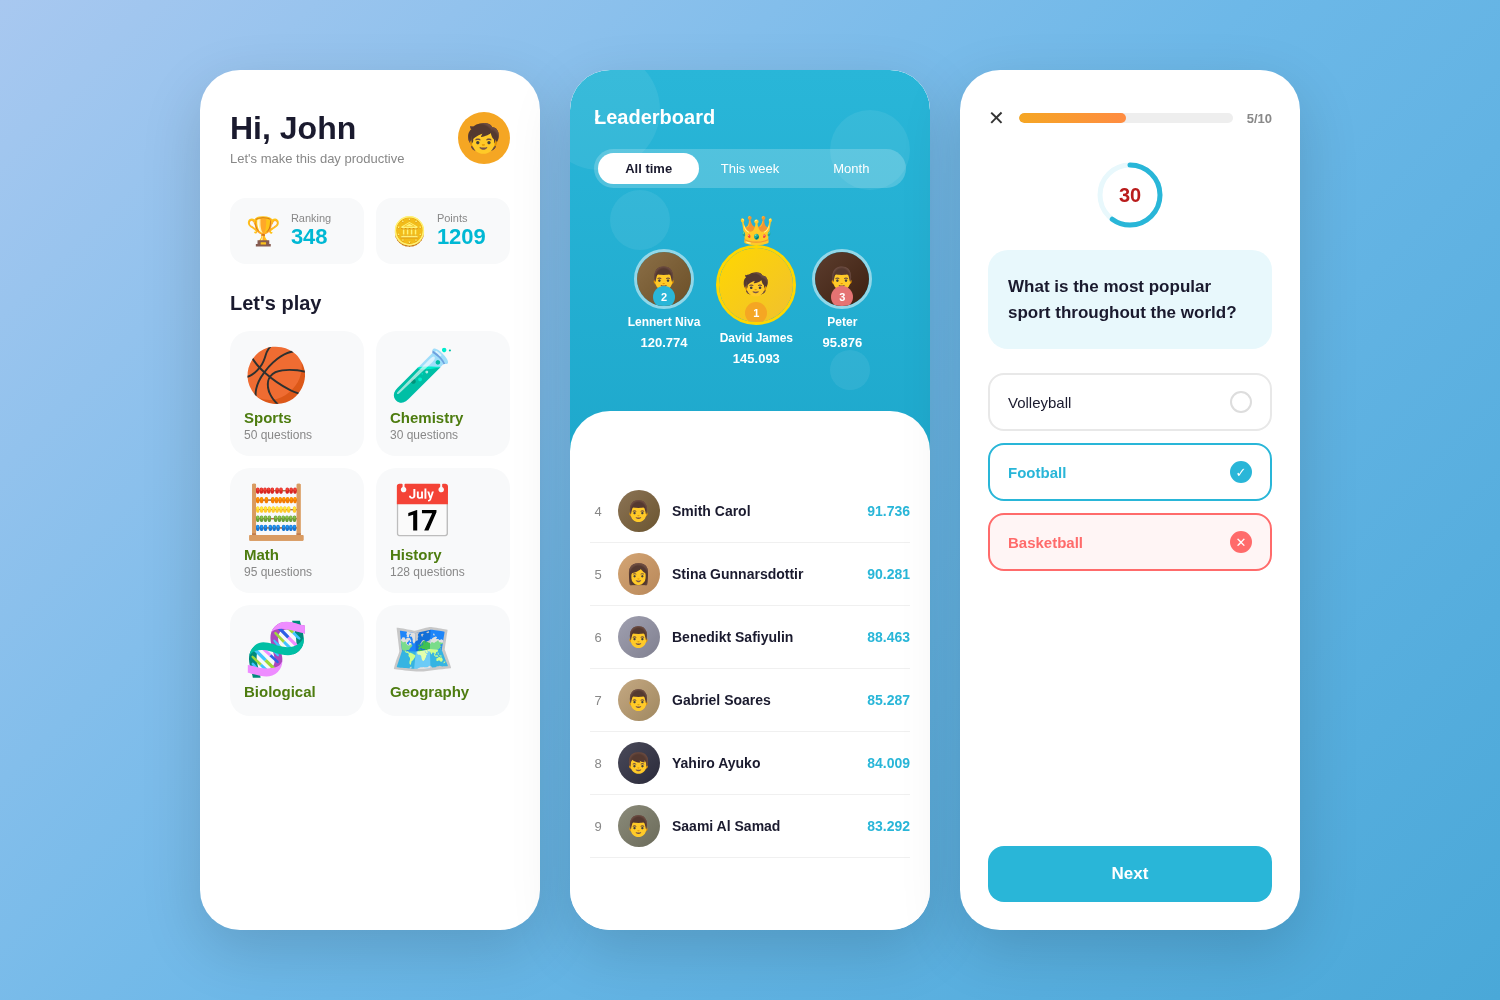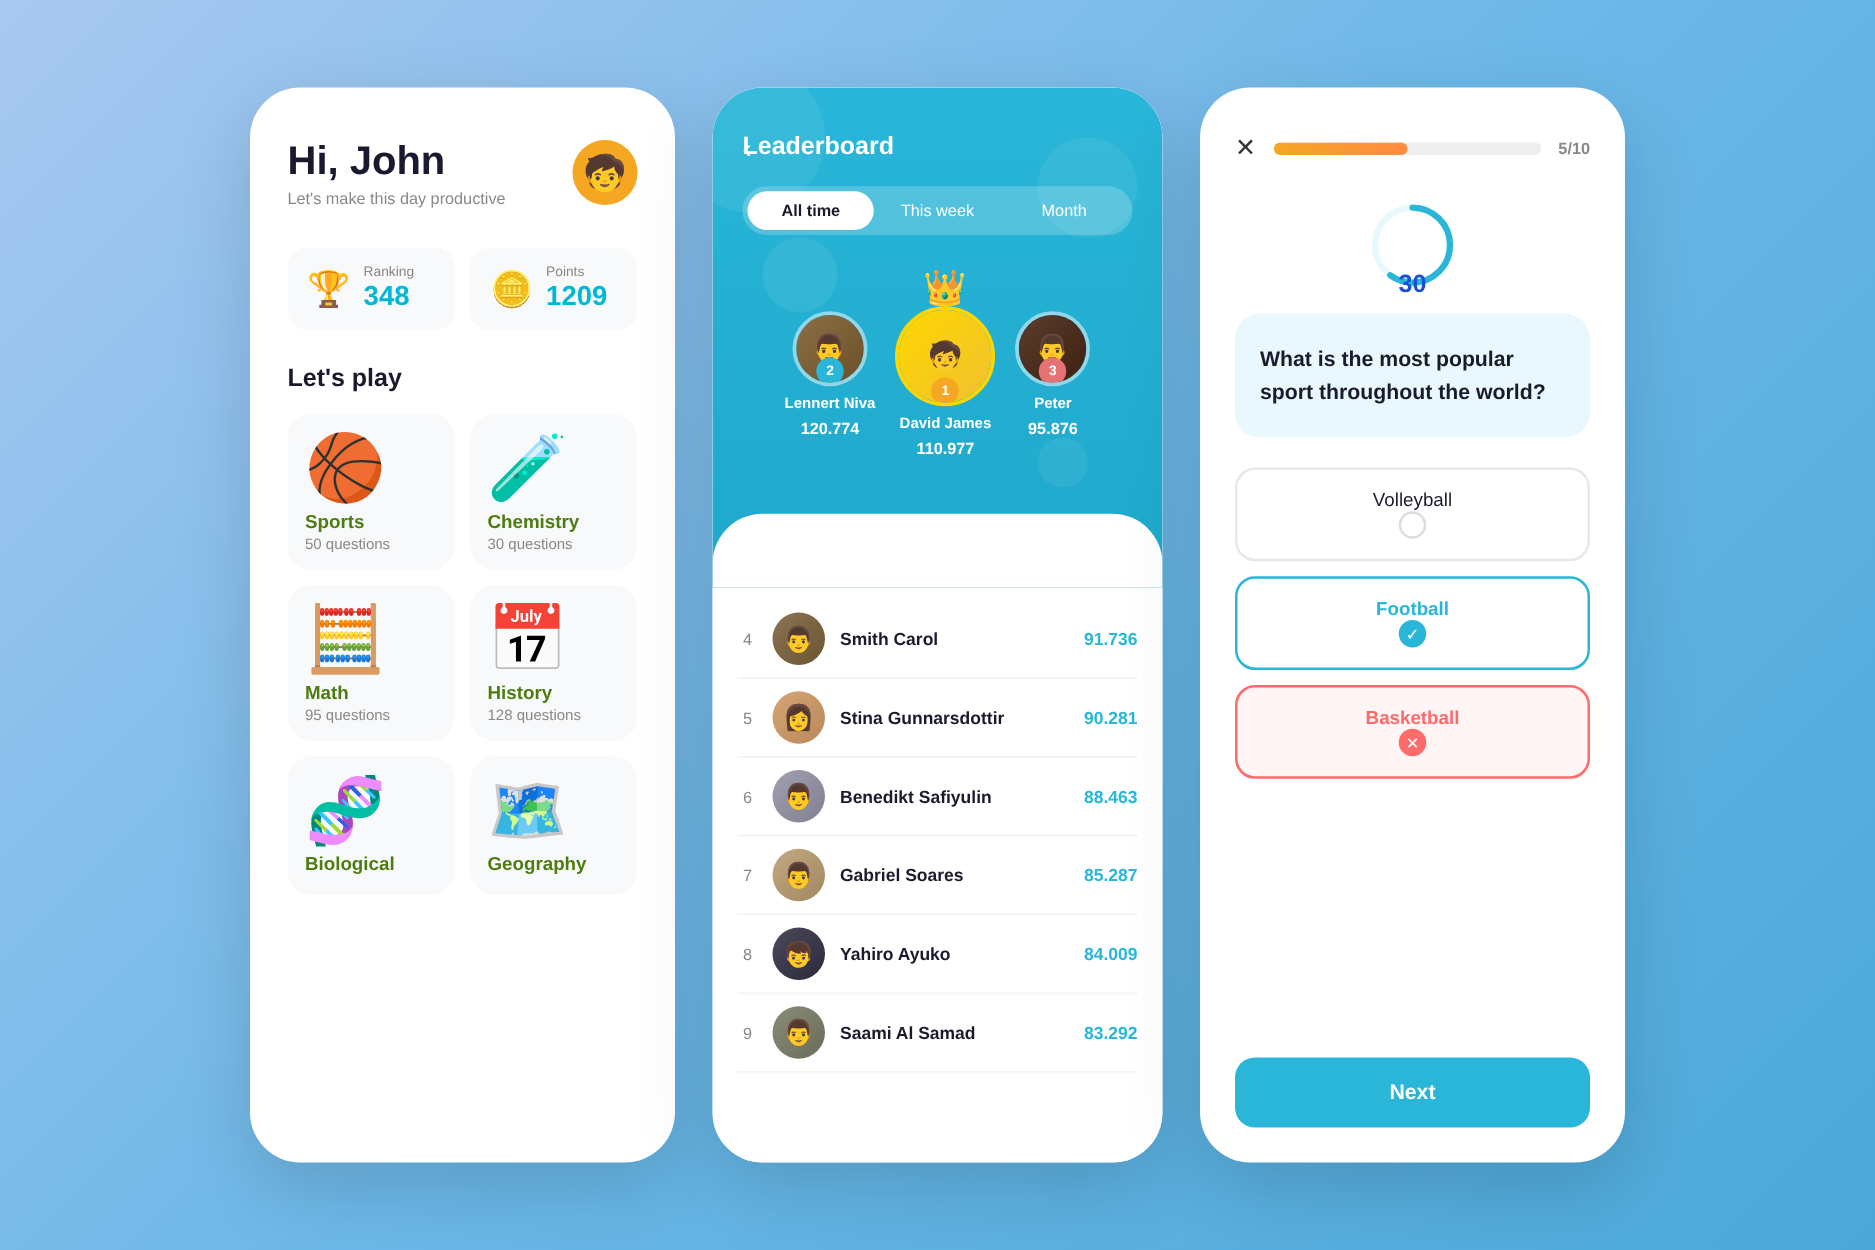--- a/index.html
+++ b/index.html
@@ -308,22 +308,21 @@
     .timer-svg {
       transform: rotate(-90deg);
     }
     .timer-text {
       position: absolute;
       top: 50%;
       left: 50%;
       transform: translate(-50%, -50%);
       font-size: 20px;
       font-weight: 700;
-      color: #1d4ed8;
-      margin-top: 32px;
+      color: #b91c1c;
     }
     
     .question-box {
       background: #e8f8fc;
       border-radius: 20px;
       padding: 24px 20px;
       margin-bottom: 24px;
     }
     .question-text {
       font-size: 17px;
@@ -340,21 +339,20 @@
     }
     .answer-option {
       border: 2px solid #e8e8e8;
       border-radius: 16px;
       padding: 16px 18px;
       display: flex;
       align-items: center;
       justify-content: space-between;
       cursor: pointer;
       background: white;
-      flex-direction: column;
     }
     .answer-option.correct {
       border-color: #29b6d8;
       background: white;
     }
     .answer-option.wrong {
       border-color: #ff6b6b;
       background: #fff5f5;
     }
     .answer-text {
@@ -504,21 +502,21 @@
         <div class="podium-score">120.774</div>
       </div>
 
       <div class="podium-item">
         <div class="podium-crown">👑</div>
         <div class="podium-avatar first" style="border-color:#ffd700;border-width:3px;">
           <div class="podium-avatar-img person-2">🧒</div>
           <div class="rank-badge rank-1">1</div>
         </div>
         <div class="podium-name">David James</div>
-        <div class="podium-score">110.977</div>
+        <div class="podium-score">145.093</div>
       </div>
 
       <div class="podium-item" style="padding-bottom:16px;">
         <div class="podium-avatar">
           <div class="podium-avatar-img person-3">👨</div>
           <div class="rank-badge rank-3">3</div>
         </div>
         <div class="podium-name">Peter</div>
         <div class="podium-score">95.876</div>
       </div>

